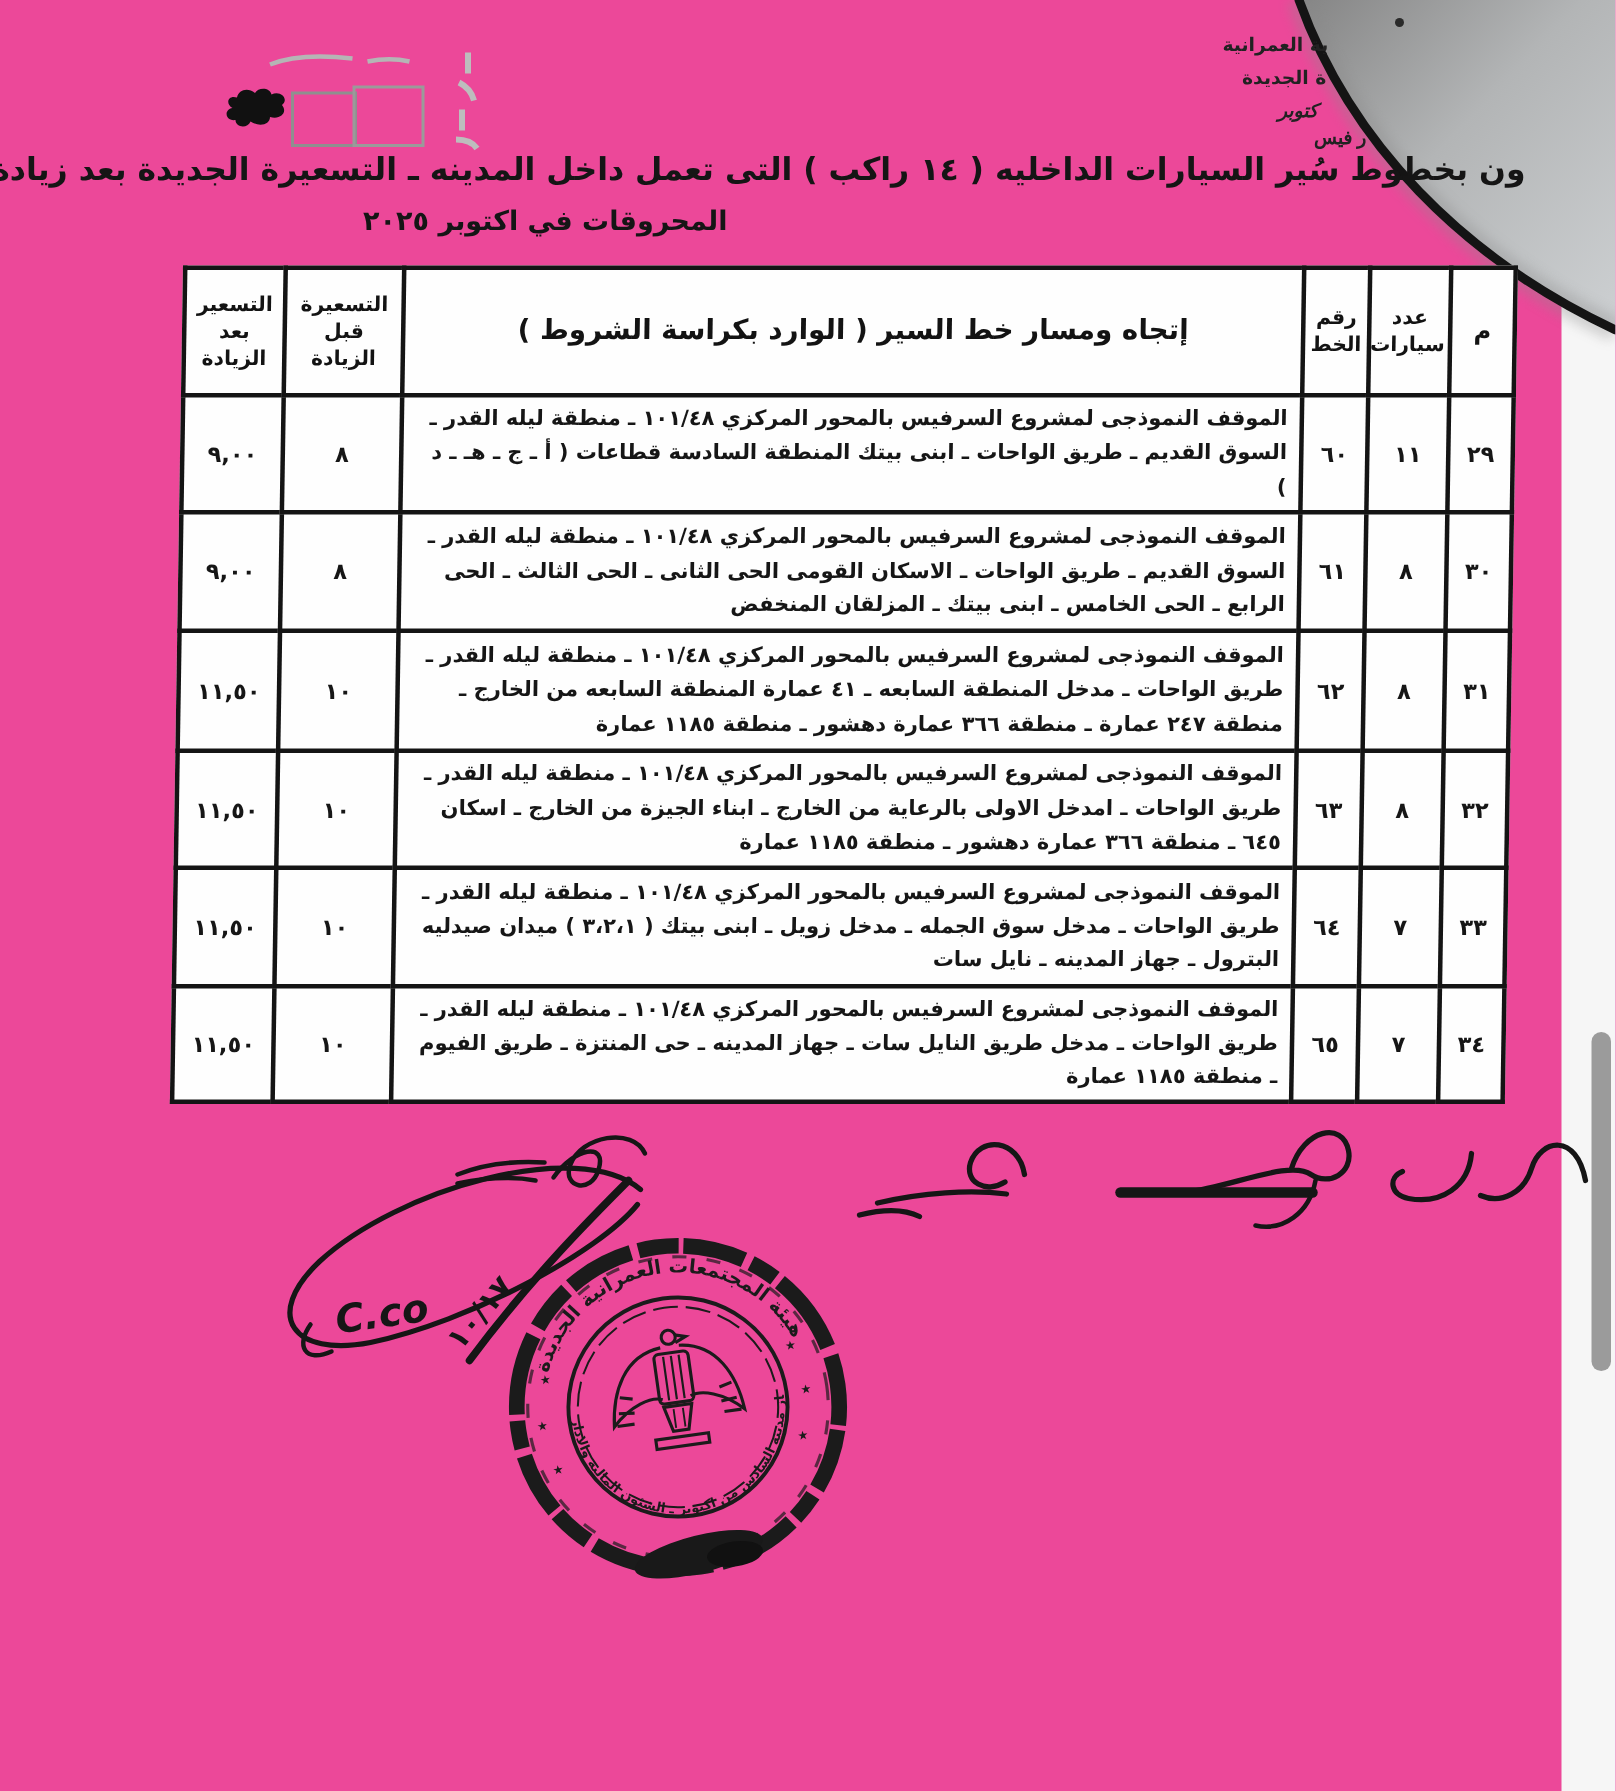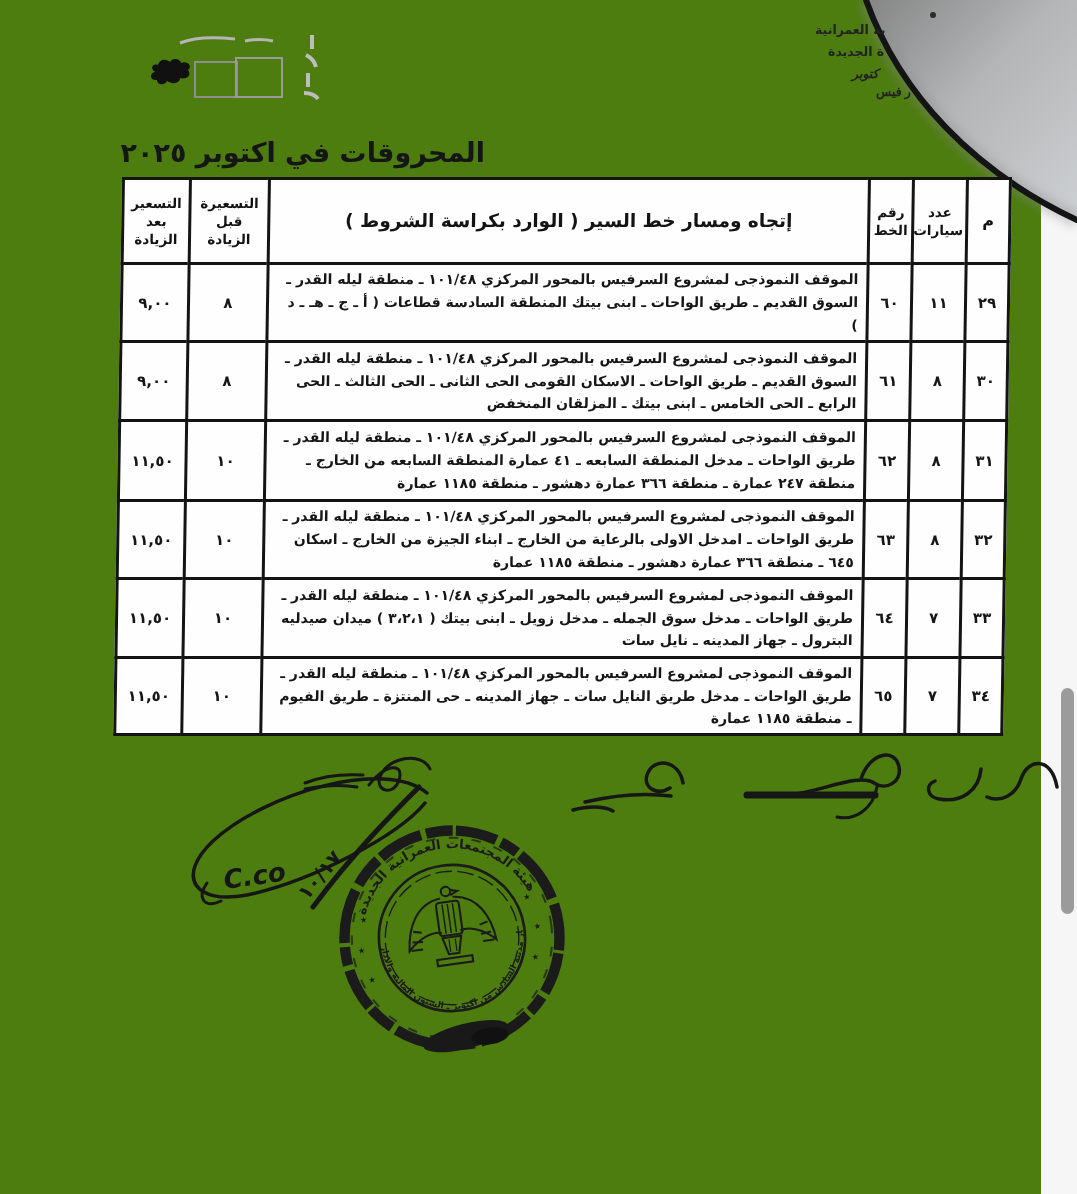--- a/index.html
+++ b/index.html
@@ -5,21 +5,21 @@
   html,body{margin:0;padding:0;}
   body{
     width:1077px;height:1194px;
     background:#ffffff;
     font-family:"DejaVu Sans",sans-serif;
     position:relative;
     overflow:hidden;
   }
   .page{
     position:absolute;inset:0;
-    background:#4d7c0f;
+    background:#ec4899;
     color:#1a1a1a;
   }
   
   .right-strip{
     position:absolute;top:0;right:0;width:36px;height:1194px;
     background:#f6f6f6;
   }
   .scrollbar-thumb{
     position:absolute;right:3px;top:688px;width:13px;height:226px;
     background:#9b9b9b;border-radius:7px;
@@ -37,21 +37,21 @@
   
   .title-line1{
     position:absolute;top:101px;left:112px;width:905px;
     text-align:center;direction:rtl;
     font-weight:bold;font-size:21px;color:#151515;
     white-space:nowrap;
   }
   .title-line2{
     position:absolute;top:137px;left:255px;width:230px;
     text-align:center;direction:rtl;
-    font-weight:bold;font-size:27px;color:#151515;
+    font-weight:bold;font-size:18px;color:#151515;
     white-space:nowrap;
   }
   
   .doc-table{
     position:absolute;left:122px;top:177px;
     width:887px;height:551px;
     border-collapse:collapse;
     direction:rtl;
     table-layout:fixed;
     transform:skewX(-0.9deg);
@@ -122,20 +122,21 @@
     <rect x="96" y="33" width="46" height="39" fill="none" stroke="#9a9a9a" stroke-width="2"></rect>
     <path d="M40,18 q20,-8 55,-4 m10,2 q15,-3 28,0" fill="none" stroke="#b5b5b5" stroke-width="3"></path>
     <path d="M172,10 v14 m-6,6 q8,4 10,12 m-8,6 v14 m-4,6 q10,0 14,6" fill="none" stroke="#bdbdbd" stroke-width="4"></path>
   </svg>
 
   <div class="lh lh1">ية العمرانية</div>
   <div class="lh lh2">ة الجديدة</div>
   <div class="lh lh3">كتوبر</div>
   <div class="lh lh4">ر فيس</div>
 
+  <div class="title-line1">ون بخطوط سُير السيارات الداخليه ( ١٤ راكب ) التى تعمل داخل المدينه ـ التسعيرة الجديدة بعد زيادة</div>
   <div class="title-line2">المحروقات في اكتوبر ٢٠٢٥</div>
 
   <table class="doc-table">
     <colgroup>
       <col style="width:43px">
         <col style="width:54px">
         <col style="width:44px">
       <col style="width:600px">
         <col style="width:79px">
         <col style="width:67px">

